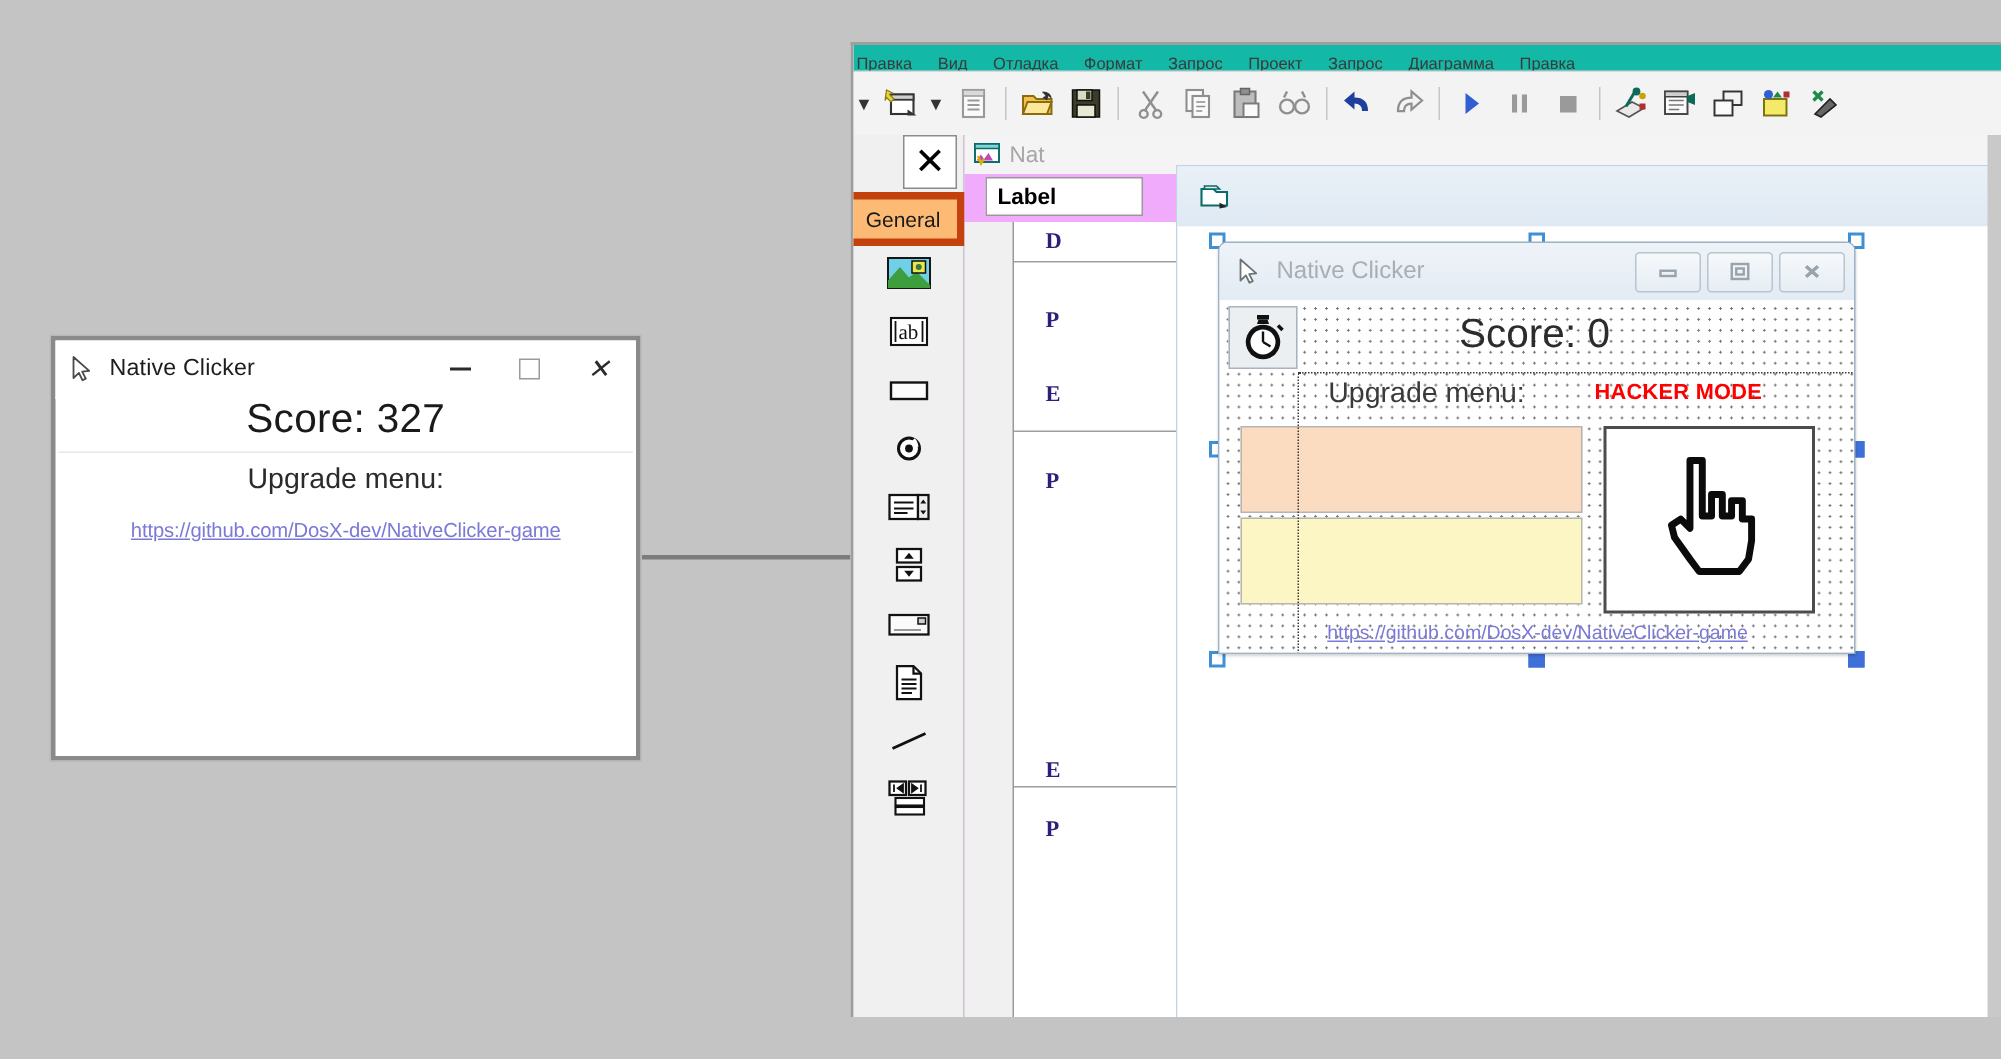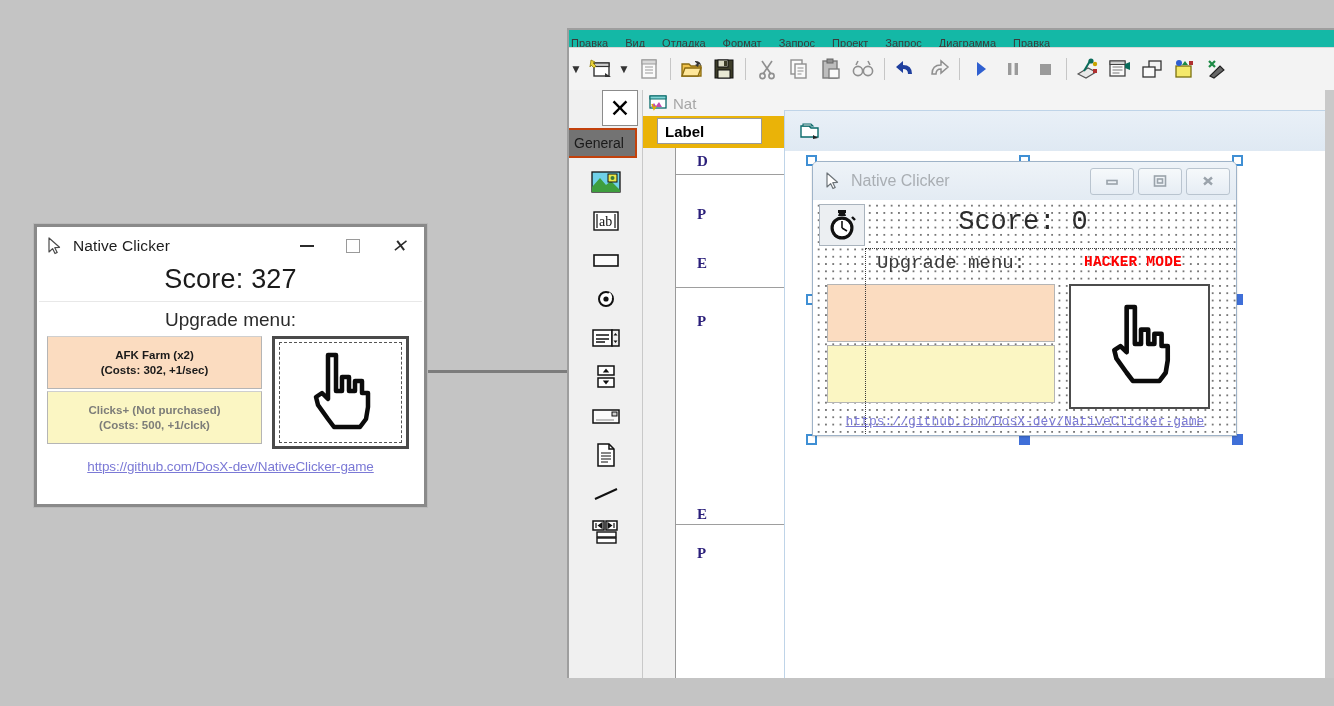--- a/index.html
+++ b/index.html
@@ -114,34 +114,34 @@
     border-right:1px solid #c9c9c9;
   }
   .tbx-close{
     position:absolute;right:4px;top:0px;width:34px;height:34px;
     background:#ffffff;border:1px solid #8b8b8b;
     display:flex;align-items:center;justify-content:center;
     font-size:25px;line-height:1;color:#000;font-weight:400;
   }
   .tbx-tab{
     position:absolute;left:-8px;top:38px;width:72px;height:26px;
-    background:#737373;border:2px solid #c2410c;
+    background:#fdba74;border:5px solid #c2410c;
     display:flex;align-items:center;justify-content:center;
     font-size:14px;color:#1a1a1a;overflow:hidden;
   }
   .tbx-tools{
     position:absolute;left:0;top:72px;right:0;bottom:0;
     display:flex;flex-direction:column;align-items:center;gap:11px;
     padding-top:6px;
   }
   .tbx-item{width:36px;height:28px;display:flex;align-items:center;justify-content:center;}
 
   
   .code-win{
-    flex:1 1 auto;position:relative;background:#eab308;overflow:hidden;
+    flex:1 1 auto;position:relative;background:#f0abfc;overflow:hidden;
   }
   .code-titlerow{
     height:26px;display:flex;align-items:center;gap:6px;padding-left:6px;
     background:#f4f4f4;
   }
   .code-winico{width:18px;height:16px;flex:0 0 18px;}
   .code-wintitle{font-size:15px;color:#a6a6a6;white-space:nowrap;}
   .code-combo{
     margin:2px 0 0 14px;width:96px;height:24px;background:#fff;
     border:1px solid #9a9a9a;display:flex;align-items:center;
@@ -195,39 +195,39 @@
   .vb-title-btns{margin-left:auto;display:flex;gap:4px;}
   .vb-tbtn{
     width:42px;height:25px;border:1px solid #b9c4cf;border-radius:3px;
     background:linear-gradient(#f6f9fb,#e6edf4);
     display:flex;align-items:center;justify-content:center;
   }
   .vbform-body{
     position:absolute;left:0;top:38px;right:0;bottom:0;
     background-color:#ffffff;
     background-image:radial-gradient(#777 0.8px, transparent 0.9px);
-    background-size:7.3px 7.3px;background-position:2px 2px;font-family:Liberation Mono, monospace;
+    background-size:7.3px 7.3px;background-position:2px 2px;
   }
   .vb-timer{
     position:absolute;left:6px;top:4px;width:44px;height:40px;
     background:#eceff2;border:1px solid #a9b3bd;
     display:flex;align-items:center;justify-content:center;
   }
   .vb-score{
     position:absolute;left:100px;top:4px;width:220px;height:36px;
     display:flex;align-items:center;justify-content:center;
     font-size:27px;color:#2c2c2c;
   }
   .vb-upgrade-lbl{
     position:absolute;left:38px;top:52px;width:200px;
     font-size:19px;color:#3a3a3a;text-align:center;
   }
   .vb-hacker-lbl{
     position:absolute;left:250px;top:54px;width:140px;
-    font-size:14.5px;font-weight:bold;color:#ff0000;text-align:center;
+    font-size:14.5px;font-weight:bold;color:#ff0000;
     letter-spacing:.2px;
   }
   .vb-upgrades{
     position:absolute;left:14px;top:84px;width:228px;
   }
   .vb-upg{
     height:58px;border:1px solid #b5b5b5;box-sizing:border-box;
   }
   .vb-upg.afk{background:#fbdcc0;}
   .vb-upg.clicks{background:#fbf6c3;margin-top:3px;}
@@ -274,43 +274,20 @@
         <span class="app-btn">
             <i class="x">✕</i>
           </span>
       </span>
     </div>
 
     <div class="app-score">Score: 327</div>
     <div class="app-sep"></div>
     <div class="app-upgrade-label">Upgrade menu:</div>
 
-    <div class="app-body">
-      <div class="upgrade-col">
-        <div class="upg-btn afk">
-          <span class="upg-l1">AFK Farm (x2)</span>
-          <span class="upg-l2">(Costs: 302, +1/sec)</span>
-        </div>
-        <div class="upg-btn clicks">
-          <span class="upg-l1">Clicks+ (Not purchased)</span>
-          <span class="upg-l2">(Costs: 500, +1/clck)</span>
-        </div>
-      </div>
-
-      <div class="click-box">
-        <div class="click-inner">
-          <span>
-            <svg width="74" height="88" viewBox="0 0 74 88">
-              <path d="M24 8 L32 8 L32 44 L38 44 L38 30 L45 30 L45 44 L51 44 L51 34 L58 34 L58 46
-                       L64 46 L64 60 L62 72 L56 80 L30 80 L24 72 L14 58 L12 50 L18 46 L24 52 Z" fill="#ffffff" stroke="#0b0b0b" stroke-width="4.5" stroke-linejoin="round"></path>
-            </svg>
-          </span>
-        </div>
-      </div>
-    </div>
 
     <div class="app-link">https://github.com/DosX-dev/NativeClicker-game</div>
   </div>
 
   <div class="ide">
 
     <div class="ide-menubar">
       <span class="ide-menu">Правка</span>
       <span class="ide-menu">Вид</span>
       <span class="ide-menu">Отладка</span>

